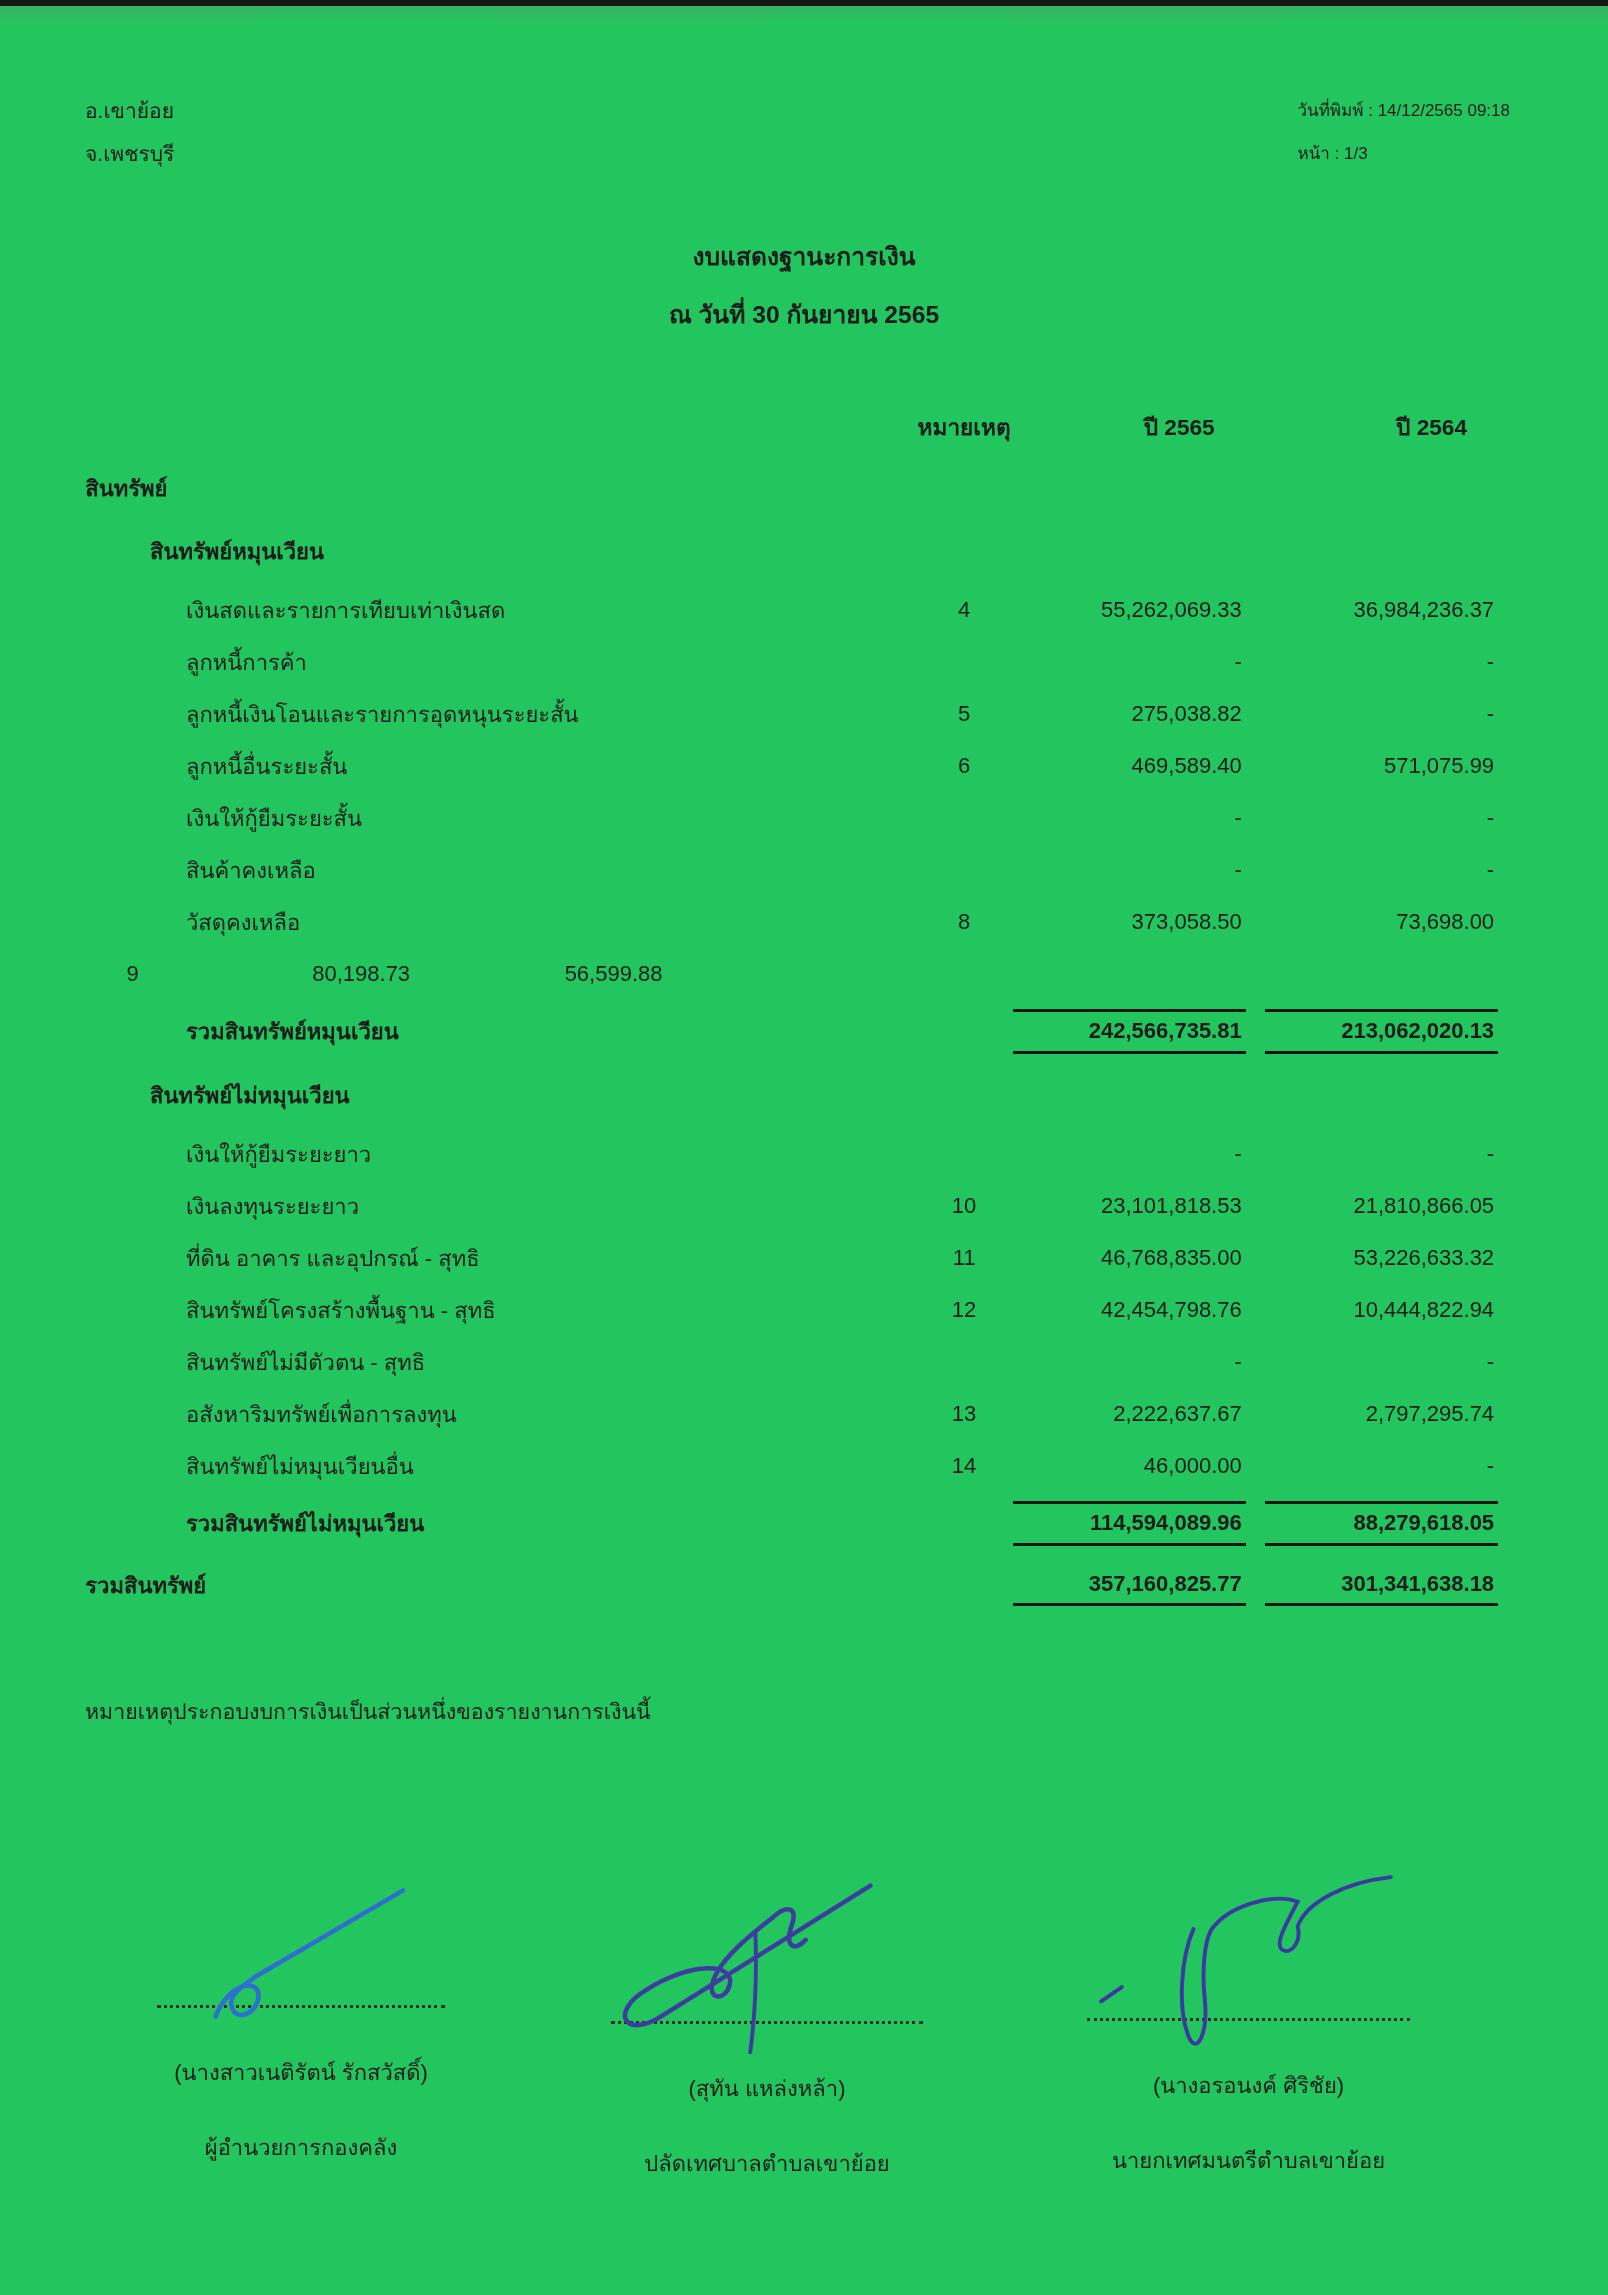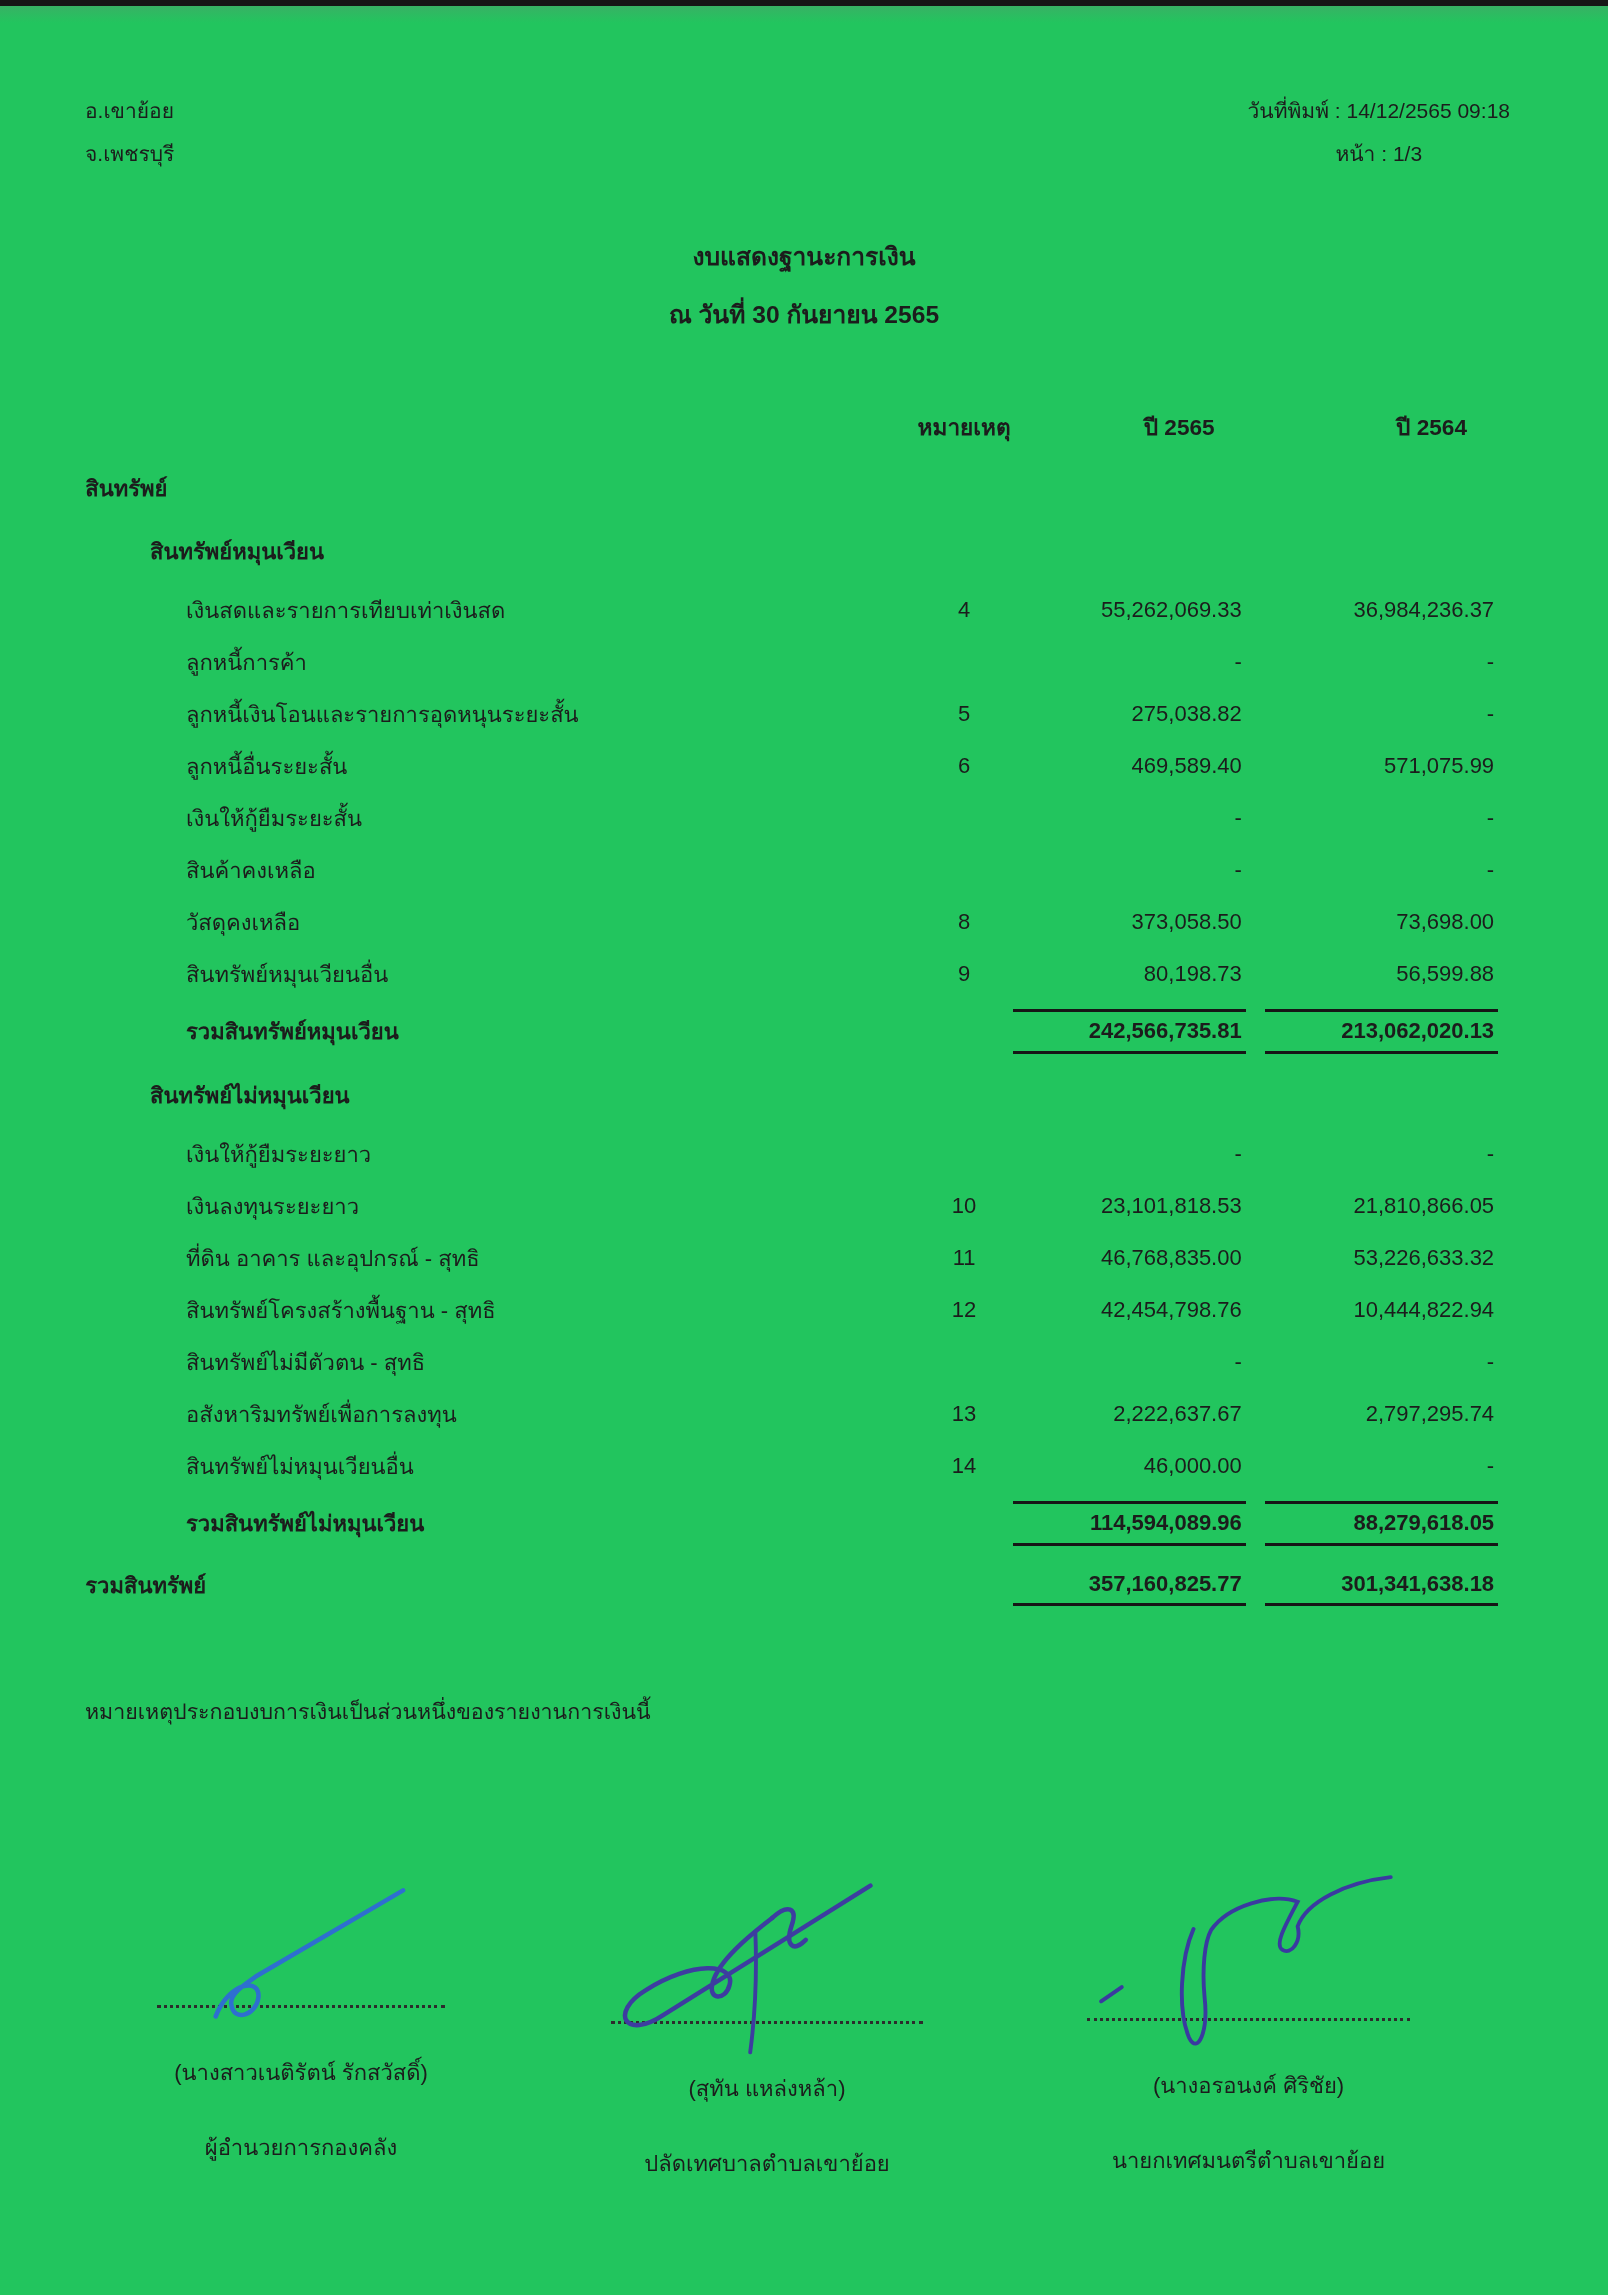--- a/index.html
+++ b/index.html
@@ -10,21 +10,21 @@
     background:#22c55e;
     font-family:"Liberation Sans",sans-serif;
     color:#1c1c1c;
     overflow:hidden;
   }
   .scan-bar{position:absolute;top:0;left:0;right:0;height:5.8px;background:#161616;}
   .scan-smudge{position:absolute;top:5.8px;left:0;right:0;height:17px;
     background:linear-gradient(180deg,rgba(120,120,118,0.25),rgba(120,120,118,0));}
 
   .corner-left{position:absolute;top:89px;left:85px;font-size:21px;line-height:43px;}
-  .corner-right{position:absolute;top:89px;right:98px;text-align:center;font-size:21px;line-height:43px;}
+  .corner-right{position:absolute;top:89px;right:98px;text-align:left;font-size:17px;line-height:43px;}
 
   .titles{position:absolute;top:228px;left:0;right:0;text-align:center;
     font-weight:700;font-size:24.6px;line-height:58px;}
 
   .table{position:absolute;top:396px;left:84px;right:110px;}
   .thead{display:flex;align-items:center;height:62px;font-weight:700;font-size:22.6px;}
   .row{display:flex;align-items:center;min-height:52px;font-size:22px;}
   .c-label{flex:1;}
   .c-note{width:97px;text-align:center;}
   .c-v1,.c-v2{width:233px;text-align:right;padding:6.5px 3.9px;box-sizing:border-box;}
@@ -128,21 +128,20 @@
     <div class="c-v1">-</div>
     <div class="c-v2">-</div>
   </div>
         <div class="row style-item">
     <div class="c-label" style="padding-left: 102px;">วัสดุคงเหลือ</div>
     <div class="c-note">8</div>
     <div class="c-v1">373,058.50</div>
     <div class="c-v2">73,698.00</div>
   </div>
         <div class="row style-item">
-    <div class="c-label" style="padding-left: 102px;">สินทรัพย์หมุนเวียนอื่น</div>
     <div class="c-note">9</div>
     <div class="c-v1">80,198.73</div>
     <div class="c-v2">56,599.88</div>
   </div>
         <div class="row style-total">
     <div class="c-label" style="padding-left: 102px;">รวมสินทรัพย์หมุนเวียน</div>
     <div class="c-note"></div>
     <div class="c-v1 rule-top rule-bottom">242,566,735.81</div>
     <div class="c-v2 rule-top rule-bottom">213,062,020.13</div>
   </div>

